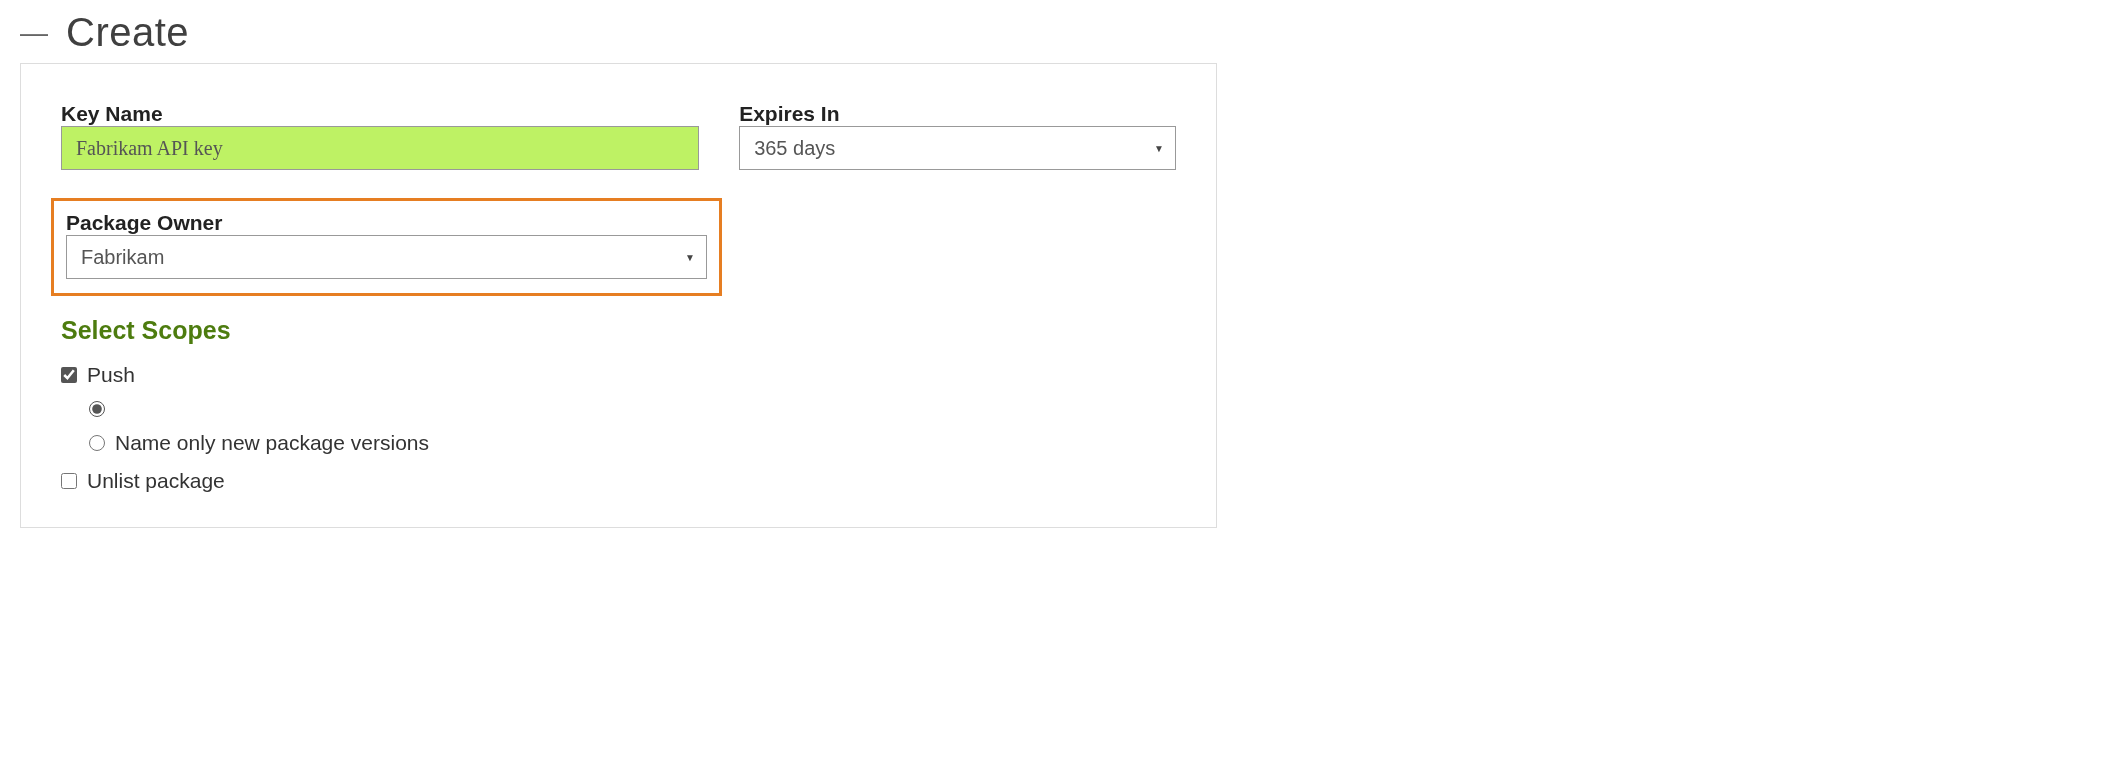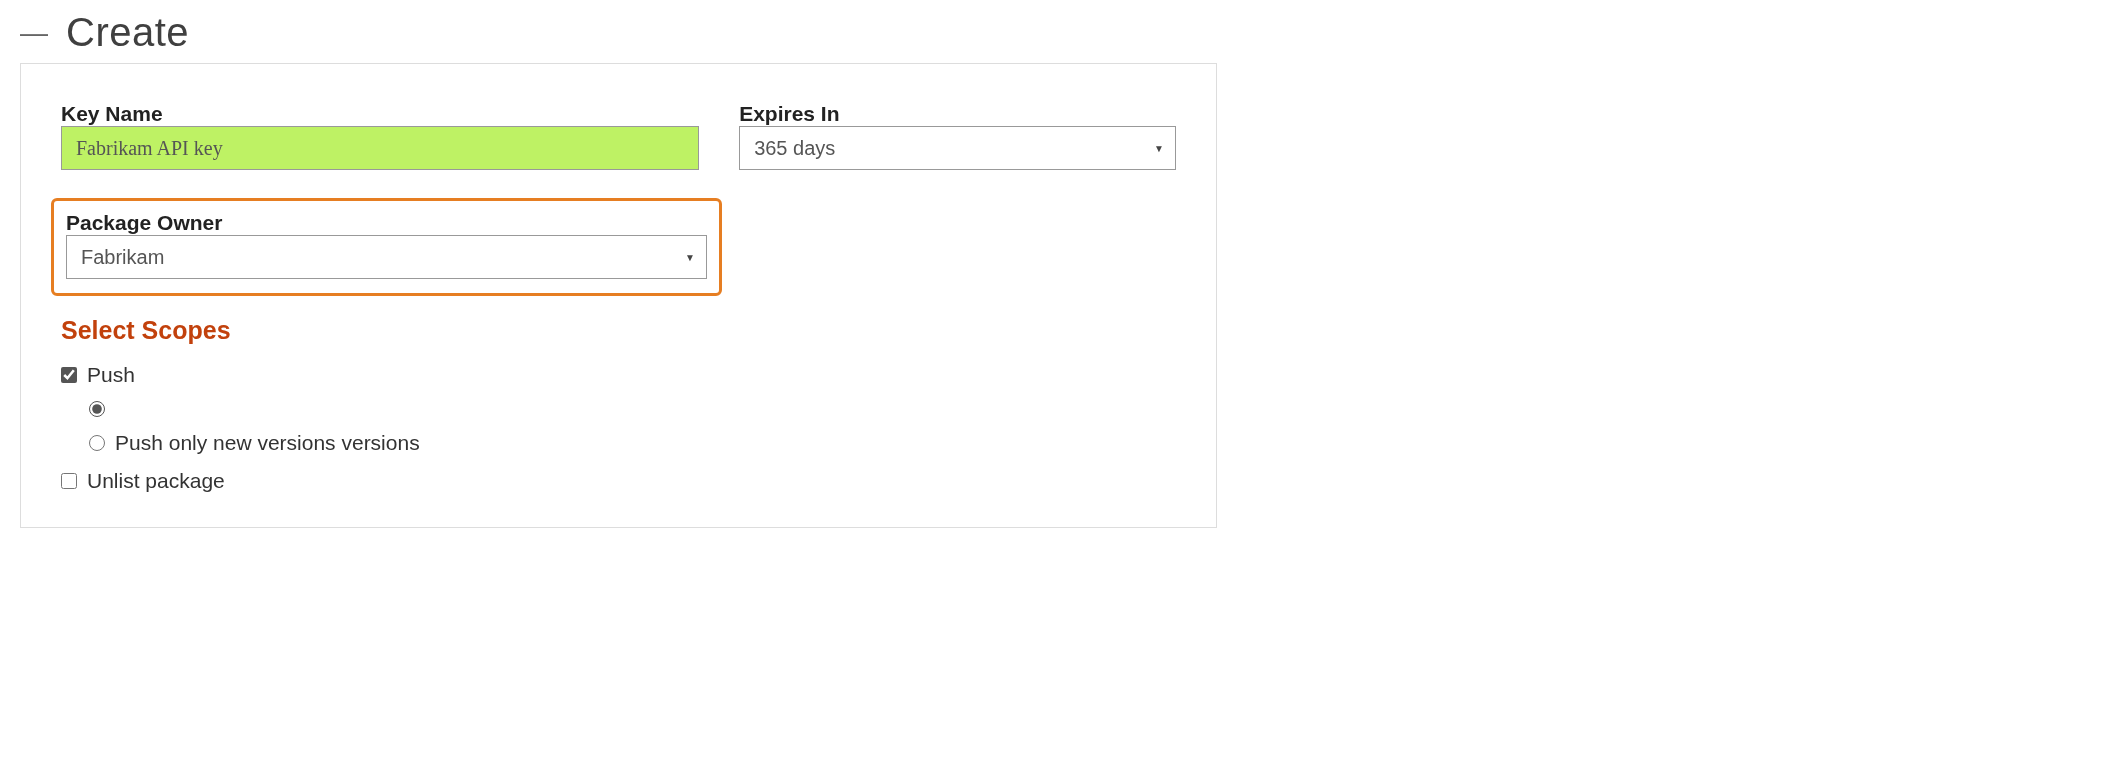--- a/index.html
+++ b/index.html
@@ -88,34 +88,34 @@
       position: absolute;
       right: 12px;
       top: 50%;
       transform: translateY(-50%);
       pointer-events: none;
       font-size: 10px;
       color: #444;
     }
     .highlight-box {
       border: 3px solid #e67e22;
-      border-radius: 6px;
+      border-radius: 0;
       padding: 10px 12px 14px 12px;
       width: 671px;
       margin-left: -10px;
       margin-bottom: 20px;
     }
     .highlight-box .field-label {
       margin-bottom: 10px;
     }
     .section-heading {
       font-weight: 700;
       font-size: 25px;
       margin-bottom: 18px;
-      color: #c2410c;
+      color: #4d7c0f;
     }
     .scope-row {
       display: flex;
       align-items: center;
       gap: 10px;
       margin-bottom: 14px;
       font-size: 21px;
       color: #333;
     }
     .scope-sub {
@@ -169,21 +169,21 @@
     <input type="checkbox" checked="" style="">
     <span>Push</span>
   </div>
 
   <div class="scope-row scope-sub">
     <input type="radio" name="push-opt" checked="" style="">
   </div>
 
   <div class="scope-row scope-sub">
     <input type="radio" name="push-opt" style="">
-    <span>Push only new versions versions</span>
+    <span>Name only new package versions</span>
   </div>
 
   <div class="scope-row">
     <input type="checkbox" style="">
     <span>Unlist package</span>
   </div>
 
 </div>
 
 </body></html>

